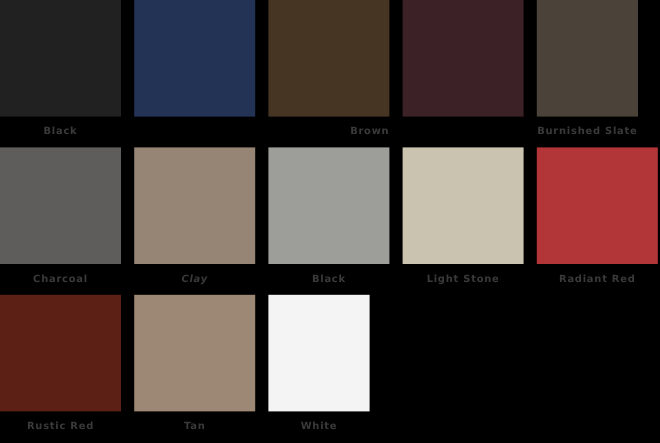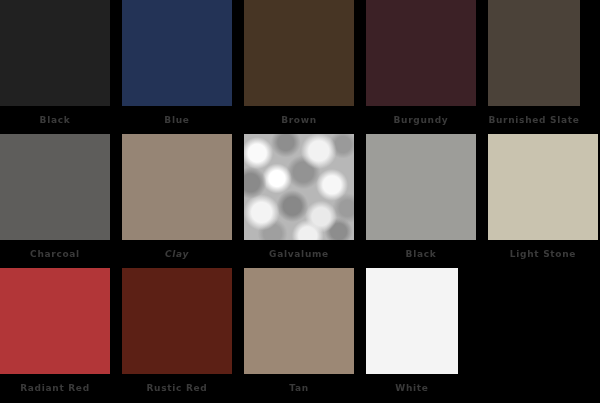--- a/index.html
+++ b/index.html
@@ -88,45 +88,39 @@
 </head>
 <body>
 
 <div id="palette" style="background: rgb(0, 0, 0);">
     <div class="swatch-cell col-1">
       <div class="chip" style="background: rgb(33, 33, 33);"></div>
       <div class="label" style="color: rgb(58, 58, 58);">Black</div>
     </div>
     <div class="swatch-cell col-2">
       <div class="chip" style="background: rgb(35, 51, 86);"></div>
-      <div class="label" style="color: rgb(58, 58, 58);">Blue</div>
     </div>
     <div class="swatch-cell col-3">
       <div class="chip" style="background: rgb(71, 53, 36);"></div>
-      <div class="label" style="color: rgb(58, 58, 58);">Brown</div>
+      <div class="label" style="color: rgb(58, 58, 58); text-align: right;">Brown</div>
     </div>
     <div class="swatch-cell col-4">
       <div class="chip" style="background: rgb(60, 33, 38);"></div>
-      <div class="label" style="color: rgb(58, 58, 58);">Burgundy</div>
     </div>
     <div class="swatch-cell col-5">
       <div class="chip" style="background: rgb(75, 66, 57);"></div>
       <div class="label" style="color: rgb(58, 58, 58);">Burnished Slate</div>
     </div>
     <div class="swatch-cell col-1">
       <div class="chip" style="background: rgb(94, 93, 91);"></div>
       <div class="label" style="color: rgb(58, 58, 58);">Charcoal</div>
     </div>
     <div class="swatch-cell col-2">
       <div class="chip" style="background: rgb(150, 133, 117);"></div>
       <div class="label" style="color: rgb(58, 58, 58); font-style: italic;">Clay</div>
-    </div>
-    <div class="swatch-cell col-3">
-      <div class="chip chip-galvalume"></div>
-      <div class="label" style="color: rgb(58, 58, 58);">Galvalume</div>
     </div>
     <div class="swatch-cell col-4">
       <div class="chip" style="background: rgb(157, 157, 153);"></div>
       <div class="label" style="color: rgb(58, 58, 58);">Black</div>
     </div>
     <div class="swatch-cell col-1">
       <div class="chip" style="background: rgb(201, 195, 175);"></div>
       <div class="label" style="color: rgb(58, 58, 58);">Light Stone</div>
     </div>
     <div class="swatch-cell col-2">

